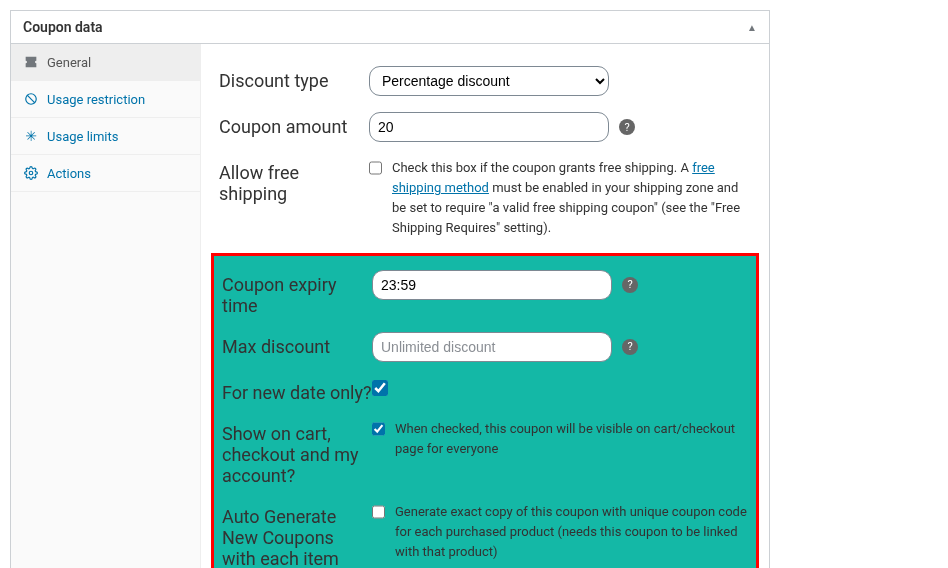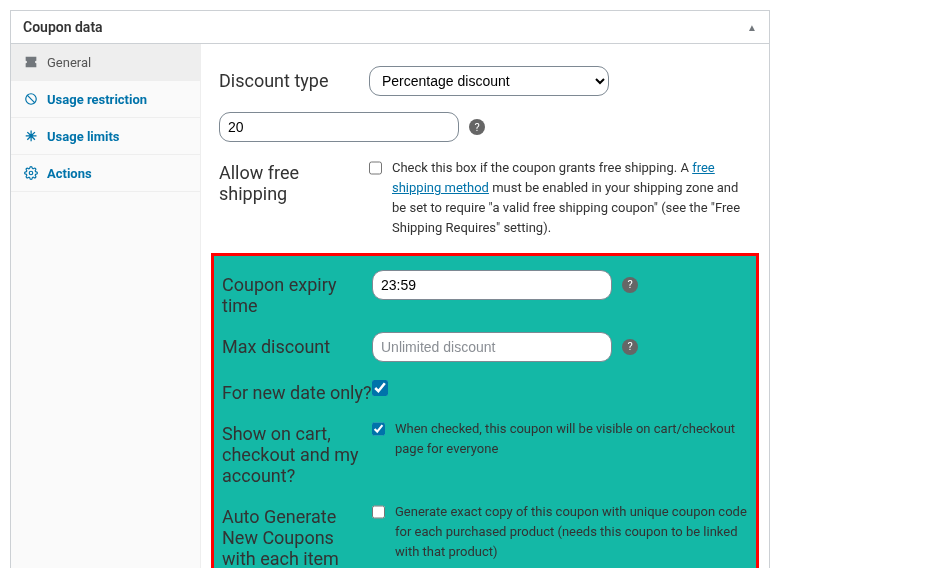--- a/index.html
+++ b/index.html
@@ -38,21 +38,20 @@
     border-bottom: 1px solid #eee;
   }
   .tabs li a {
     display: flex;
     align-items: center;
     gap: 8px;
     padding: 10px 12px;
     text-decoration: none;
     color: #0073aa;
     font-size: 13px;
-    font-weight: bold;
   }
   .tabs li.active { background: #eee; }
   .tabs li.active a { color: #555; font-weight: 400; }
   .tabs .ticon {
     width: 16px; height: 16px;
     display: inline-flex; align-items: center; justify-content: center;
     color: #72777c;
     font-size: 14px;
   }
   .tabs li:not(.active) .ticon { color: #0073aa; }
@@ -173,20 +172,21 @@
       <div class="row">
         <label class="lbl">Discount type</label>
         <div class="field">
           <select>
             <option>Percentage discount</option>
           </select>
         </div>
       </div>
 
       <div class="row">
+        <label class="lbl">Coupon amount</label>
         <div class="field">
           <input type="text" value="20" style="">
           <span class="qmark">?</span>
         </div>
       </div>
 
       <div class="row">
         <label class="lbl">Allow free shipping</label>
         <div class="field">
           <input type="checkbox" style="">

